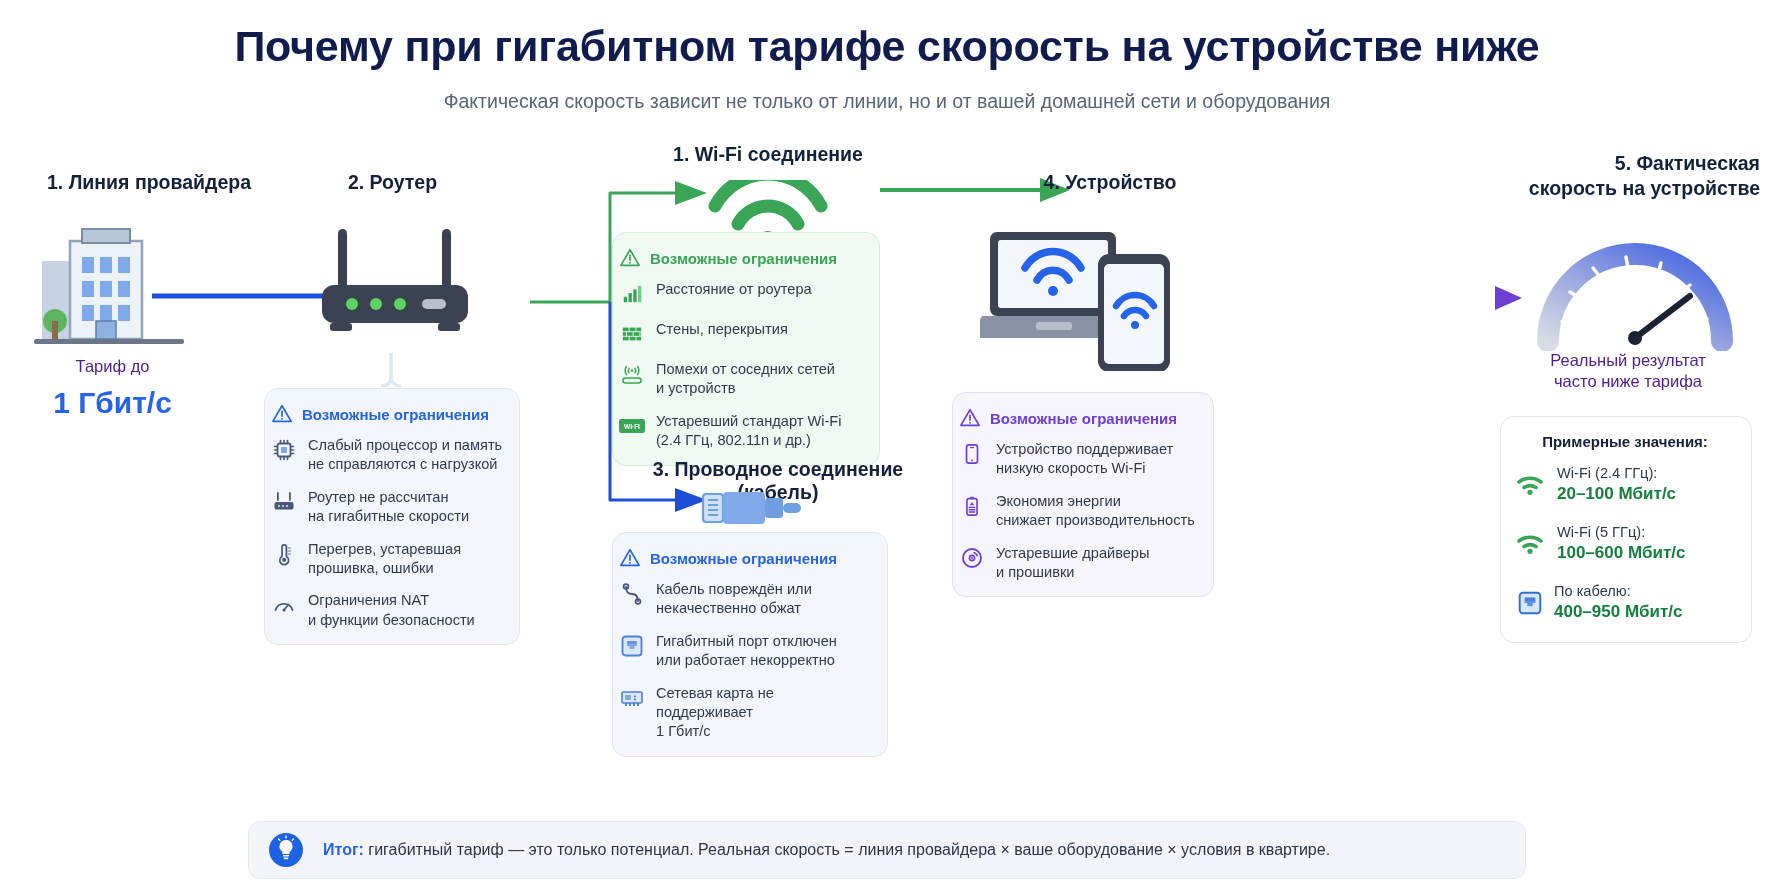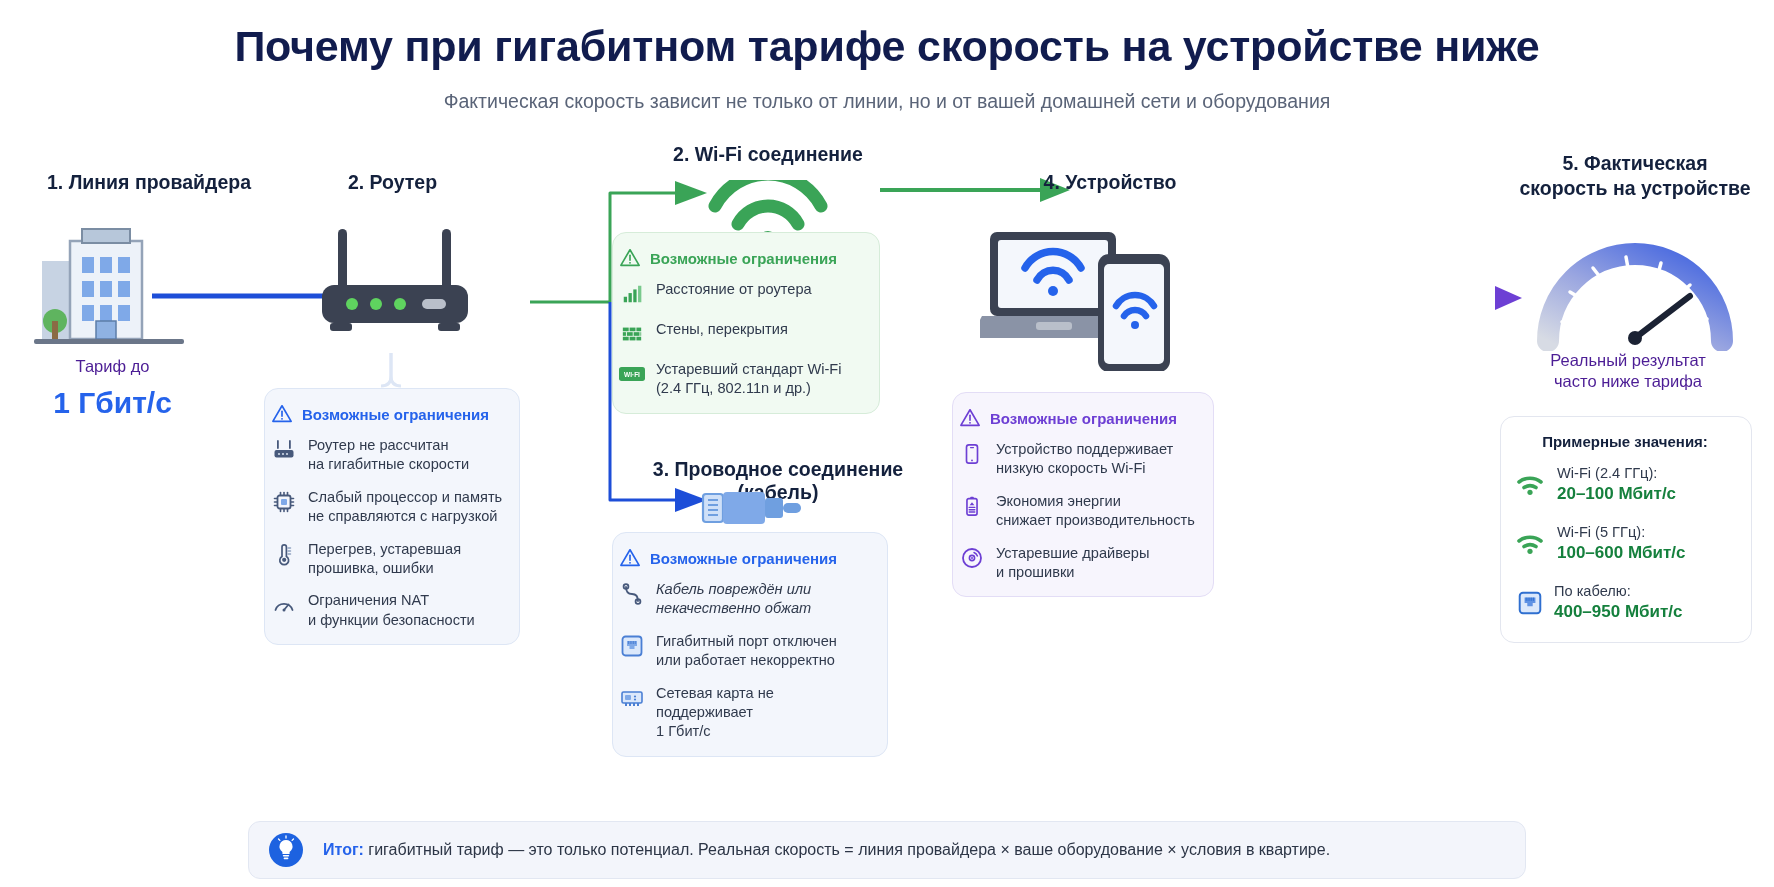--- a/index.html
+++ b/index.html
@@ -154,35 +154,20 @@
         <path d="M12 3 L22 20 H2 Z" fill="none" stroke="#2563eb" stroke-width="1.8" stroke-linejoin="round"></path>
         <line x1="12" y1="9" x2="12" y2="14.5" stroke="#2563eb" stroke-width="1.8" stroke-linecap="round"></line>
         <circle cx="12" cy="17.3" r="1.05" fill="#2563eb"></circle>
       </svg>
       <span class="htxt">Возможные ограничения</span>
     </div>
 
     <div class="row">
       <span class="ico">
         <svg width="24" height="24" viewBox="0 0 24 24">
-          <rect x="5" y="2" width="1.8" height="9" rx="0.9" fill="#47597b"></rect>
-          <rect x="17" y="2" width="1.8" height="9" rx="0.9" fill="#47597b"></rect>
-          <rect x="2.5" y="12" width="19" height="7.5" rx="2" fill="#47597b"></rect>
-          <circle cx="7" cy="16" r="1.1" fill="#cfd9e8"></circle>
-            <circle cx="11" cy="16" r="1.1" fill="#cfd9e8"></circle>
-          <circle cx="15" cy="16" r="1.1" fill="#cfd9e8"></circle>
-        </svg>
-      </span>
-      <span class="txt" style="white-space: pre-line;">Роутер не рассчитан
-на гигабитные скорости</span>
-    </div>
-
-    <div class="row">
-      <span class="ico">
-        <svg width="24" height="24" viewBox="0 0 24 24">
           <rect x="5.5" y="5.5" width="13" height="13" rx="2" fill="none" stroke="#47597b" stroke-width="1.8"></rect>
           <rect x="9" y="9" width="6" height="6" rx="1" fill="#7fa9e8"></rect>
           <g stroke="#47597b" stroke-width="1.6" stroke-linecap="round">
             <line x1="8.5" y1="2.5" x2="8.5" y2="5"></line>
               <line x1="12" y1="2.5" x2="12" y2="5"></line>
               <line x1="15.5" y1="2.5" x2="15.5" y2="5"></line>
             <line x1="8.5" y1="19" x2="8.5" y2="21.5"></line>
               <line x1="12" y1="19" x2="12" y2="21.5"></line>
               <line x1="15.5" y1="19" x2="15.5" y2="21.5"></line>
             <line x1="2.5" y1="8.5" x2="5" y2="8.5"></line>
@@ -194,20 +179,35 @@
           </g>
         </svg>
       </span>
       <span class="txt" style="white-space: pre-line;">Слабый процессор и память
 не справляются с нагрузкой</span>
     </div>
 
     <div class="row">
       <span class="ico">
         <svg width="24" height="24" viewBox="0 0 24 24">
+          <rect x="5" y="2" width="1.8" height="9" rx="0.9" fill="#47597b"></rect>
+          <rect x="17" y="2" width="1.8" height="9" rx="0.9" fill="#47597b"></rect>
+          <rect x="2.5" y="12" width="19" height="7.5" rx="2" fill="#47597b"></rect>
+          <circle cx="7" cy="16" r="1.1" fill="#cfd9e8"></circle>
+            <circle cx="11" cy="16" r="1.1" fill="#cfd9e8"></circle>
+          <circle cx="15" cy="16" r="1.1" fill="#cfd9e8"></circle>
+        </svg>
+      </span>
+      <span class="txt" style="white-space: pre-line;">Роутер не рассчитан
+на гигабитные скорости</span>
+    </div>
+
+    <div class="row">
+      <span class="ico">
+        <svg width="24" height="24" viewBox="0 0 24 24">
           <path d="M10 14.5V5a2.2 2.2 0 014.4 0v9.5a4.4 4.4 0 11-4.4 0z" fill="none" stroke="#47597b" stroke-width="1.7"></path>
           <circle cx="12.2" cy="17.8" r="2.1" fill="#47597b"></circle>
           <g stroke="#8fa2c0" stroke-width="1.5" stroke-linecap="round">
             <line x1="16" y1="6" x2="18.5" y2="6"></line>
               <line x1="16" y1="9" x2="18.5" y2="9"></line>
               <line x1="16" y1="12" x2="18.5" y2="12"></line>
           </g>
         </svg>
       </span>
       <span class="txt" style="white-space: pre-line;">Перегрев, устаревшая
@@ -220,21 +220,21 @@
           <path d="M3.5 17a9 9 0 0117 0" fill="none" stroke="#47597b" stroke-width="1.8" stroke-linecap="round"></path>
           <line x1="12" y1="17" x2="16.5" y2="11.5" stroke="#47597b" stroke-width="1.8" stroke-linecap="round"></line>
           <circle cx="12" cy="17" r="1.5" fill="#47597b"></circle>
         </svg>
       </span>
       <span class="txt" style="white-space: pre-line;">Ограничения NAT
 и функции безопасности</span>
     </div>
   </div>
 
-  <div class="abs step-label" style="left:618px;top:135px;width:300px;">2. Wi-Fi соединение</div>
+  <div class="abs step-label" style="left:618px;top:135px;width:300px;">1. Wi-Fi соединение</div>
 
   <svg class="abs" style="left:693px;top:172px;width:150px;height:70px;" viewBox="0 0 150 70">
     <path d="M22 26a60 60 0 01106 0" fill="none" stroke="#3aa457" stroke-width="13" stroke-linecap="round"></path>
     <path d="M45 44a34 34 0 0160 0" fill="none" stroke="#3aa457" stroke-width="13" stroke-linecap="round"></path>
     <circle cx="75" cy="60" r="9" fill="#3aa457"></circle>
   </svg>
 
   <div class="abs card green" style="left:612px;top:224px;width:268px;">
     <div class="card-head">
       <svg width="22" height="22" viewBox="0 0 24 24">
@@ -270,20 +270,34 @@
               <rect x="21.2" y="10" width="0.8" height="4"></rect>
             <rect x="2" y="15" width="6.4" height="4"></rect>
               <rect x="9.4" y="15" width="6.4" height="4"></rect>
               <rect x="16.8" y="15" width="5.2" height="4"></rect>
           </g>
         </svg>
       </span>
       <span class="txt">Стены, перекрытия</span>
     </div>
 
+    <div class="row">
+      <span class="ico">
+        <svg width="24" height="24" viewBox="0 0 24 24">
+          <path d="M6.5 4.5a7 7 0 000 8" fill="none" stroke="#3aa457" stroke-width="1.5" stroke-linecap="round"></path>
+          <path d="M9 6.4a3.6 3.6 0 000 4.2" fill="none" stroke="#3aa457" stroke-width="1.5" stroke-linecap="round"></path>
+          <path d="M17.5 4.5a7 7 0 010 8" fill="none" stroke="#3aa457" stroke-width="1.5" stroke-linecap="round"></path>
+          <path d="M15 6.4a3.6 3.6 0 010 4.2" fill="none" stroke="#3aa457" stroke-width="1.5" stroke-linecap="round"></path>
+          <circle cx="12" cy="8.5" r="1.3" fill="#3aa457"></circle>
+          <rect x="3" y="16" width="18" height="5" rx="2.5" fill="none" stroke="#3aa457" stroke-width="1.6"></rect>
+        </svg>
+      </span>
+      <span class="txt" style="white-space: pre-line;">Помехи от соседних сетей
+и устройств</span>
+    </div>
 
     <div class="row">
       <span class="ico">
         <svg width="26" height="18" viewBox="0 0 30 18">
           <rect x="0" y="1" width="30" height="16" rx="3" fill="#3aa457"></rect>
           <text x="15" y="12.4" font-family="Liberation Sans, sans-serif" font-size="7.5" font-weight="bold" fill="#ffffff" text-anchor="middle">WI·FI</text>
         </svg>
       </span>
       <span class="txt" style="white-space: pre-line;">Устаревший стандарт Wi-Fi
 (2.4 ГГц, 802.11n и др.)</span>
@@ -316,21 +330,21 @@
     </div>
 
     <div class="row">
       <span class="ico">
         <svg width="24" height="24" viewBox="0 0 24 24">
           <path d="M6 5 Q6 12 12 12 Q18 12 18 19" fill="none" stroke="#47597b" stroke-width="1.8" stroke-linecap="round"></path>
           <circle cx="6" cy="4.5" r="2.4" fill="none" stroke="#47597b" stroke-width="1.8"></circle>
           <circle cx="18" cy="19.5" r="2.4" fill="none" stroke="#47597b" stroke-width="1.8"></circle>
         </svg>
       </span>
-      <span class="txt" style="white-space: pre-line; font-style: italic;">Кабель повреждён или
+      <span class="txt" style="white-space: pre-line;">Кабель повреждён или
 некачественно обжат</span>
     </div>
 
     <div class="row">
       <span class="ico">
         <svg width="24" height="24" viewBox="0 0 24 24">
           <rect x="2.5" y="2.5" width="19" height="19" rx="3" fill="#dbe8fb" stroke="#4a7fd4" stroke-width="1.8"></rect>
           <path d="M7 7h10v5l-2.5 0v3h-5v-3H7z" fill="#7fa9e8"></path>
           <g stroke="#4a7fd4" stroke-width="0.9">
             <line x1="8.5" y1="7" x2="8.5" y2="10"></line>
@@ -429,21 +443,21 @@
           <circle cx="12" cy="12" r="2.6" fill="none" stroke="#6d3fd4" stroke-width="1.6"></circle>
           <circle cx="12" cy="12" r="1" fill="#6d3fd4"></circle>
           <path d="M14 6.5a6 6 0 013.4 3.4" fill="none" stroke="#6d3fd4" stroke-width="1.5" stroke-linecap="round"></path>
         </svg>
       </span>
       <span class="txt" style="white-space: pre-line;">Устаревшие драйверы
 и прошивки</span>
     </div>
   </div>
 
-  <div class="abs step-label" style="left:1510px;top:143px;width:250px;white-space:pre-line;line-height:1.28;">5. Фактическая
+  <div class="abs step-label" style="left:1510px;top:143px;width:250px;white-space:pre-line;line-height:1.28;text-align:right;">5. Фактическая
 скорость на устройстве</div>
 
   <svg class="abs" style="left:1530px;top:218px;width:210px;height:125px;" viewBox="0 0 210 125">
     <defs>
       <linearGradient id="gaugeGrad" x1="0" y1="1" x2="1" y2="0">
         <stop offset="0%" stop-color="#d7dbe4"></stop>
         <stop offset="45%" stop-color="#9aa6e0"></stop>
         <stop offset="100%" stop-color="#3b5fe0"></stop>
       </linearGradient>
     </defs>

